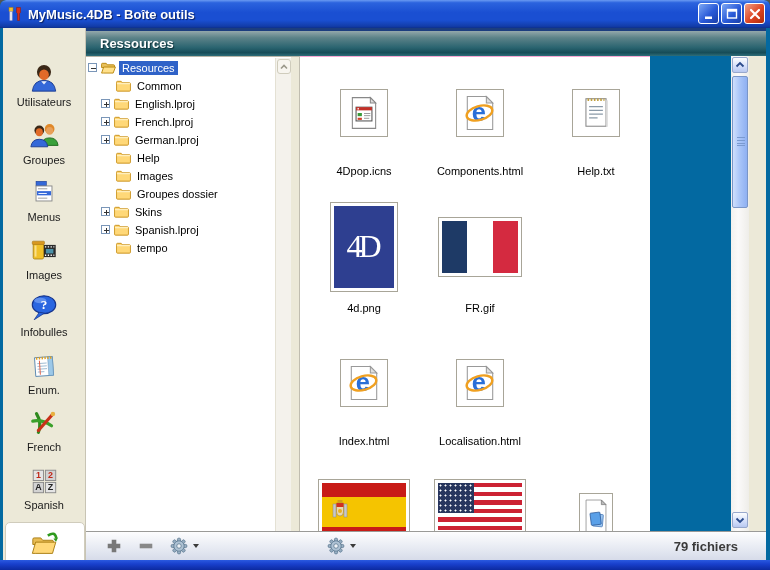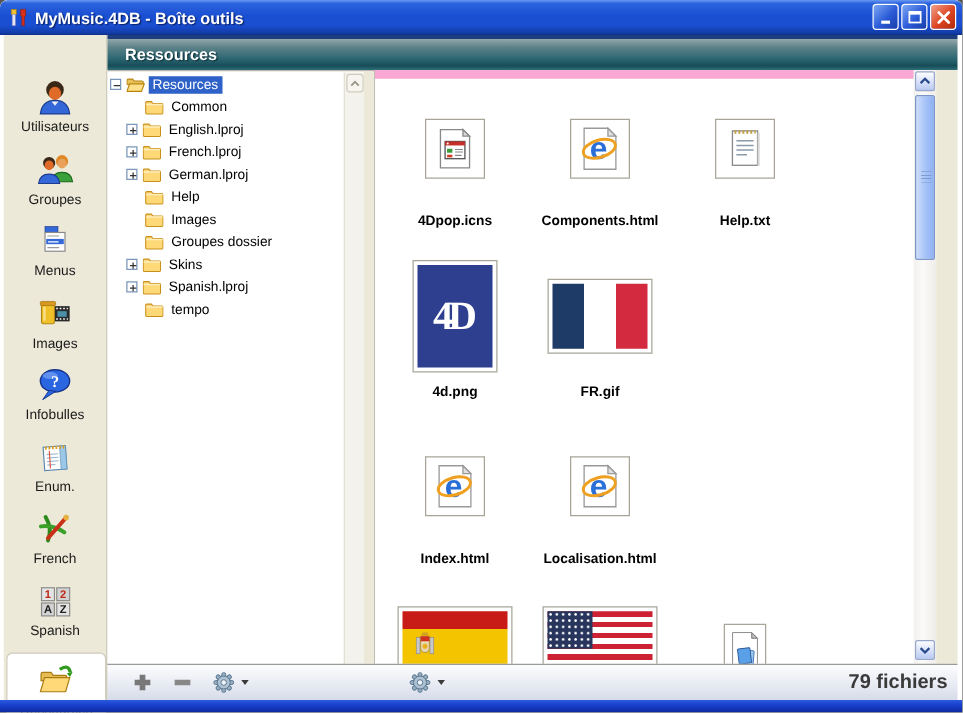--- a/index.html
+++ b/index.html
@@ -1,17 +1,17 @@
 <!DOCTYPE html>
 <html><head>
 <meta charset="utf-8">
 <style>
   html,body{margin:0;padding:0;background:#555;}
   *{box-sizing:border-box;}
-  #win{position:relative;width:770px;height:570px;background:#ffffff;font-family:"Liberation Sans",sans-serif;font-size:11px;border-radius:6px 6px 0 0;overflow:hidden;}
+  #win{position:relative;width:770px;height:570px;background:#0369a1;font-family:"Liberation Sans",sans-serif;font-size:11px;border-radius:6px 6px 0 0;overflow:hidden;}
   
   .titlebar{position:absolute;left:0;top:0;width:770px;height:28px;border-radius:6px 6px 0 0;
     background:linear-gradient(180deg,#6a9af2 0%,#2b63de 10%,#1a4fd2 45%,#1a4fd2 72%,#123ca8 94%,#0d2f8c 100%);
     display:flex;align-items:center;padding-left:7px;}
   .appicon{width:16px;height:16px;}
   .ttext{color:#fff;font-weight:bold;font-size:13px;margin-left:5px;text-shadow:1px 1px 1px #0a2060;}
   .winbtns{position:absolute;right:5px;top:3px;display:flex;gap:2px;}
   .wbtn{width:21px;height:21px;border-radius:3px;border:1px solid #fff;display:flex;align-items:center;justify-content:center;}
   .wbtn.mn,.wbtn.mx{background:linear-gradient(135deg,#7da8f4 0%,#2a5ad8 55%,#1a3fa8 100%);}
   .wbtn.cl{background:linear-gradient(135deg,#f0a088 0%,#dd4422 55%,#b02a08 100%);}
@@ -32,21 +32,21 @@
   .exp{position:relative;width:9px;height:9px;border:1px solid #7a96b8;background:#fff;margin-right:4px;flex:none;}
   .exp::before{content:'';position:absolute;left:1.5px;top:3.5px;width:5px;height:1px;background:#333;}
   .exp.plus::after{content:'';position:absolute;left:3.5px;top:1.5px;width:1px;height:5px;background:#333;}
   .spacer{width:15px;flex:none;}
   .tfold{width:15px;height:13px;margin-right:3px;flex:none;}
   .tlabel{padding:1px 3px;color:#000;}
   .tlabel.sel{background:#2f62c8;color:#fff;}
   .tree-sb{position:absolute;right:8px;top:1px;width:16px;height:473px;background:#f4f2ec;border-left:1px solid #e4e1d4;}
   .tup{width:14px;height:15px;margin:1px auto 0;background:#f7f5ef;border:1px solid #cfccbc;border-radius:3px;display:flex;align-items:center;justify-content:center;}
   
-  .gridpanel{position:absolute;left:300px;top:56px;width:431px;height:475px;background:#fff;border-top:7px solid #f9a8d4;overflow:hidden;font-weight:bold;}
+  .gridpanel{position:absolute;left:300px;top:56px;width:350px;height:475px;background:#fff;border-top:1px solid #f9a8d4;overflow:hidden;}
   .grow{position:absolute;left:6px;width:348px;display:flex;}
   .gcell{width:116px;display:flex;flex-direction:column;align-items:center;}
   .tb{background:#fff;border:1px solid #a8a598;padding:3px;}
   .tb-sm{width:48px;height:48px;display:flex;align-items:center;justify-content:center;}
   .fic{width:36px;height:36px;}
   .fname{margin-top:28px;color:#000;}
   .tharea{height:95px;display:flex;align-items:center;}
   .fname2{margin-top:8px;color:#000;}
   .logo4d{width:60px;height:82px;background:#2e3f90;display:flex;align-items:center;justify-content:center;}
   .logo4d span{font-family:"Liberation Serif",serif;color:#fff;font-size:32px;letter-spacing:-4px;padding-right:4px;}
@@ -70,21 +70,21 @@
     background:linear-gradient(90deg,#cfdffc,#a8c4f8 50%,#8fb0f2);}
   .gthumb::after{content:'';position:absolute;left:4px;top:50%;margin-top:-5px;width:8px;height:9px;
     background:repeating-linear-gradient(180deg,#7a9ad0 0 1px,transparent 1px 2.8px);}
   .rstrip{position:absolute;left:749px;top:56px;width:17px;height:475px;background:#ece9d8;}
   
   .toolbar{position:absolute;left:86px;top:531px;width:680px;height:29px;border-top:1px solid #9a9a98;
     background:linear-gradient(180deg,#fdfdfe,#e2e6f0 70%,#d6dbe9);display:flex;align-items:center;padding-left:20px;}
   .tbtn{display:flex;align-items:center;cursor:default;}
   .gap16{margin-left:16px;} .gap128{margin-left:128px;}
   .drop{width:0;height:0;border-left:3.5px solid transparent;border-right:3.5px solid transparent;border-top:4.5px solid #3a3a3a;margin-left:5px;}
-  .fcount{margin-left:auto;padding-right:8px;font-weight:bold;font-size:16px;color:#3a3a3a;}
+  .fcount{margin-left:auto;padding-right:28px;font-weight:bold;font-size:13px;color:#3a3a3a;}
   .bedge{position:absolute;left:0;top:560px;width:770px;height:10px;background:linear-gradient(180deg,#2a5ae0,#1940cc 40%,#0c2aa0);}
 </style>
 </head>
 <body>
 
 <div id="win">
 
   <div class="titlebar">
     <svg class="appicon" viewBox="0 0 16 16">
       <rect x="2" y="1.5" width="4" height="4" fill="#f0c030" stroke="#a87c10" stroke-width="0.5"></rect>

